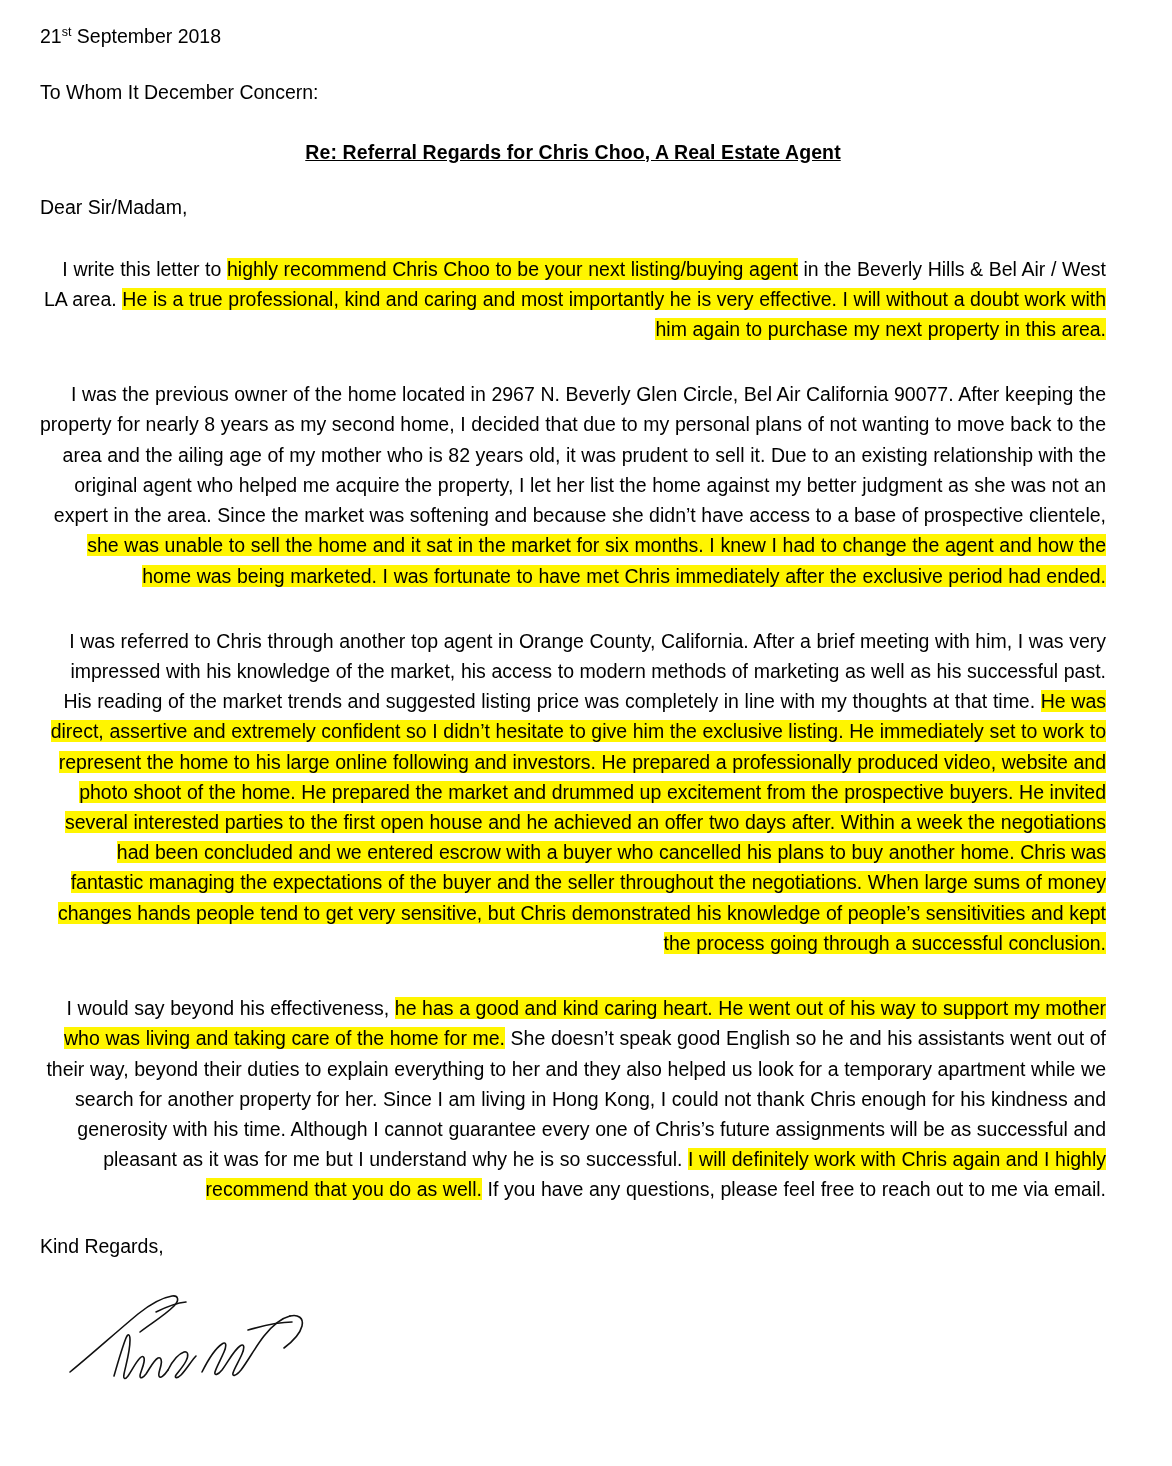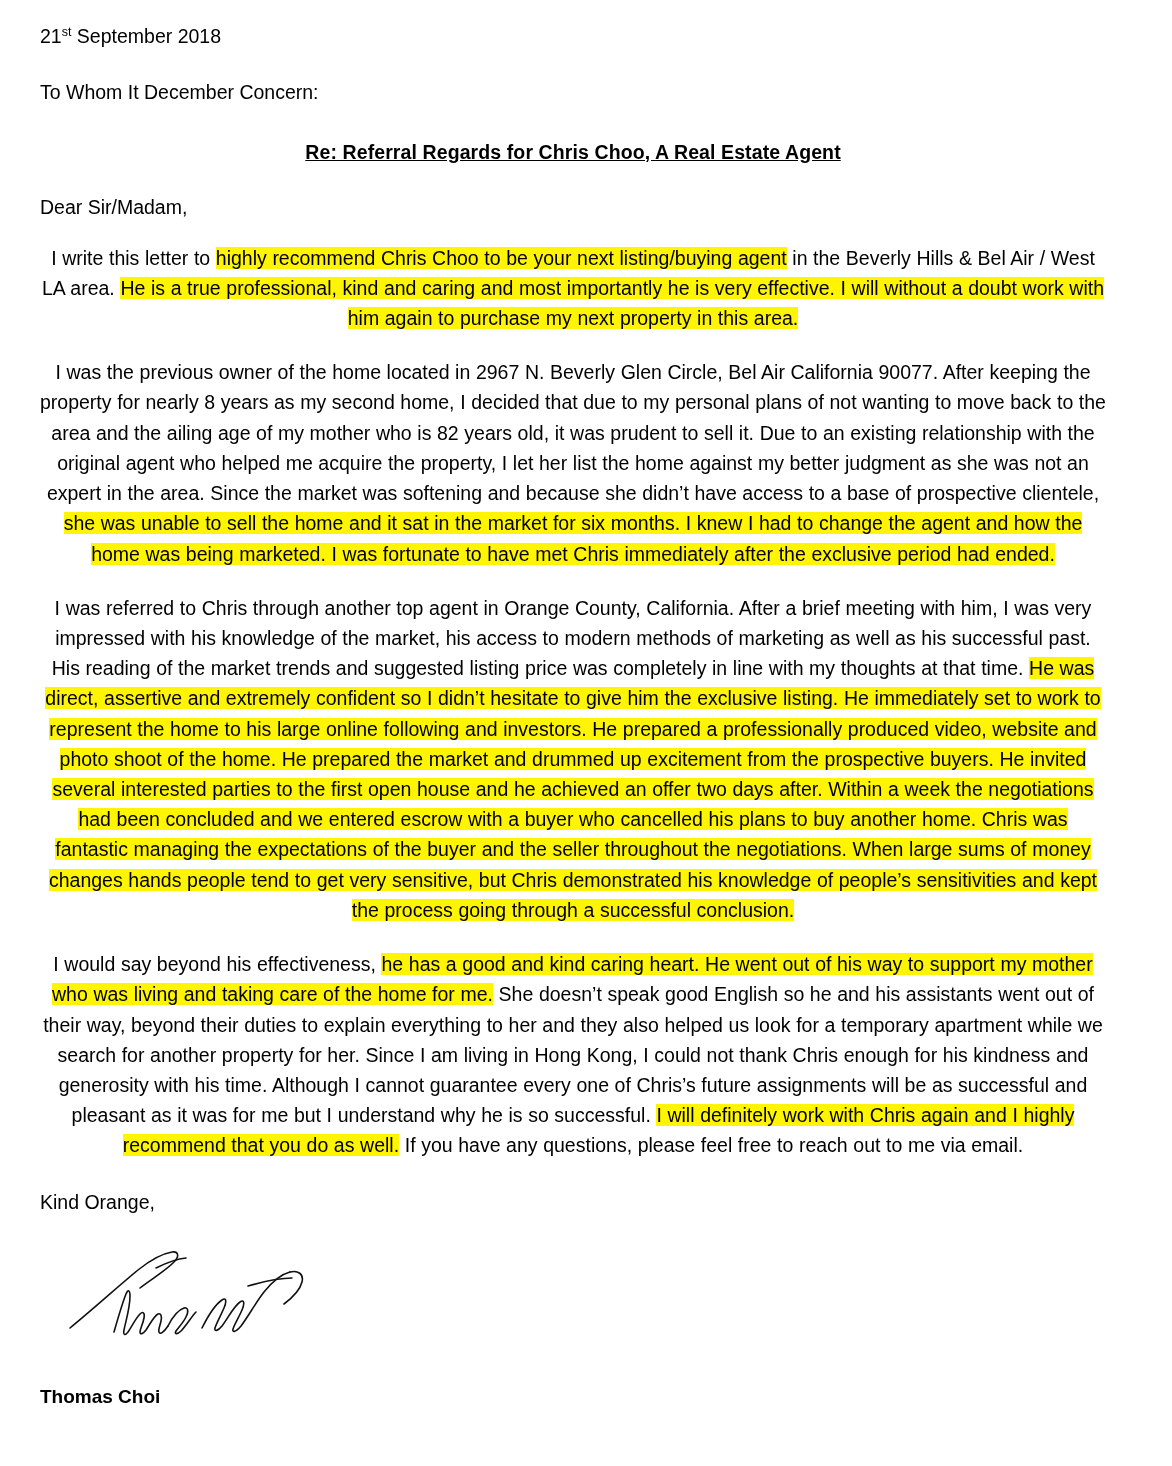--- a/index.html
+++ b/index.html
@@ -43,22 +43,22 @@
     margin: 34px 0 0 0;
     letter-spacing: 0.1px;
   }
   .salutation {
     font-size: 19.5px;
     margin: 32px 0 12px 0;
   }
   p.body-par {
     font-size: 19.5px;
     line-height: 1.55;
-    margin: 24px 0 0 0;
-    text-align: center;
+    margin: 35px 0 0 0;
+    text-align: right;
     word-spacing: 0.2px;
   }
   .hl {
     background: #fff500;
     box-decoration-break: clone;
     -webkit-box-decoration-break: clone;
   }
   .kind-regards {
     font-size: 19.5px;
     margin: 30px 0 0 0;
@@ -95,31 +95,30 @@
   <div class="salutation">Dear Sir/Madam,</div>
 
   <p class="body-par"><span>I write this letter to </span><span class="hl">highly recommend Chris Choo to be your next listing/buying agent</span><span> in the Beverly Hills &amp; Bel Air / West LA area. </span><span class="hl">He is a true professional, kind and caring and most importantly he is very effective. I will without a doubt work with him again to purchase my next property in this area.</span></p>
 
   <p class="body-par"><span>I was the previous owner of the home located in 2967 N. Beverly Glen Circle, Bel Air California 90077. After keeping the property for nearly 8 years as my second home, I decided that due to my personal plans of not wanting to move back to the area and the ailing age of my mother who is 82 years old, it was prudent to sell it. Due to an existing relationship with the original agent who helped me acquire the property, I let her list the home against my better judgment as she was not an expert in the area. Since the market was softening and because she didn’t have access to a base of prospective clientele, </span><span class="hl">she was unable to sell the home and it sat in the market for six months. I knew I had to change the agent and how the home was being marketed. I was fortunate to have met Chris immediately after the exclusive period had ended.</span></p>
 
   <p class="body-par"><span>I was referred to Chris through another top agent in Orange County, California. After a brief meeting with him, I was very impressed with his knowledge of the market, his access to modern methods of marketing as well as his successful past. His reading of the market trends and suggested listing price was completely in line with my thoughts at that time. </span><span class="hl">He was direct, assertive and extremely confident so I didn’t hesitate to give him the exclusive listing. He immediately set to work to represent the home to his large online following and investors. He prepared a professionally produced video, website and photo shoot of the home. He prepared the market and drummed up excitement from the prospective buyers. He invited several interested parties to the first open house and he achieved an offer two days after. Within a week the negotiations had been concluded and we entered escrow with a buyer who cancelled his plans to buy another home. Chris was fantastic managing the expectations of the buyer and the seller throughout the negotiations. When large sums of money changes hands people tend to get very sensitive, but Chris demonstrated his knowledge of people’s sensitivities and kept the process going through a successful conclusion.</span></p>
 
   <p class="body-par"><span>I would say beyond his effectiveness, </span><span class="hl">he has a good and kind caring heart. He went out of his way to support my mother who was living and taking care of the home for me.</span><span> She doesn’t speak good English so he and his assistants went out of their way, beyond their duties to explain everything to her and they also helped us look for a temporary apartment while we search for another property for her. Since I am living in Hong Kong, I could not thank Chris enough for his kindness and generosity with his time. Although I cannot guarantee every one of Chris’s future assignments will be as successful and pleasant as it was for me but I understand why he is so successful. </span><span class="hl">I will definitely work with Chris again and I highly recommend that you do as well.</span><span> If you have any questions, please feel free to reach out to me via email.</span></p>
 
-  <div class="kind-regards">Kind Orange,</div>
+  <div class="kind-regards">Kind Regards,</div>
 
   <div class="signature-area">
     <svg class="signature-svg" width="280" height="130" viewBox="0 0 280 130" aria-hidden="true">
       <g fill="none" stroke="#111111" stroke-width="1.6" stroke-linecap="round" stroke-linejoin="round">
         <path d="M18 96 C40 78, 62 58, 86 38 C96 30, 108 22, 120 20 C126 19, 128 24, 122 30 C112 40, 98 48, 88 56"></path>
         <path d="M104 36 C112 32, 124 27, 134 26"></path>
         <path d="M62 100 C66 86, 70 72, 74 62 C76 57, 78 58, 78 64 C78 76, 74 88, 72 98 C71 103, 73 104, 76 100 C80 94, 84 86, 88 82 C91 79, 93 81, 92 86 C91 92, 88 97, 88 100 C88 103, 91 102, 94 98 C98 92, 102 84, 106 82 C109 81, 110 84, 109 89 C108 94, 106 98, 107 100 C108 103, 112 100, 116 94"></path>
         <path d="M116 94 C120 86, 126 78, 132 76 C136 75, 137 79, 134 85 C131 91, 126 96, 124 99 C122 102, 125 103, 129 99 C134 94, 140 84, 144 80"></path>
         <path d="M150 96 C156 84, 164 72, 170 68 C174 65, 175 69, 172 76 C169 83, 164 92, 163 96 C162 100, 166 99, 170 94 C176 86, 182 74, 188 70 C192 67, 193 71, 190 78 C187 85, 182 93, 181 97 C180 101, 184 100, 189 94 C196 85, 204 70, 212 60 C220 50, 230 42, 238 40"></path>
         <path d="M196 54 C210 50, 226 46, 240 46"></path>
         <path d="M238 40 C246 38, 252 42, 250 50 C248 58, 240 66, 232 72"></path>
       </g>
     </svg>
   </div>
 
-  <div class="signer">Thomas Choi</div>
 
 </div>
 
 </body></html>

